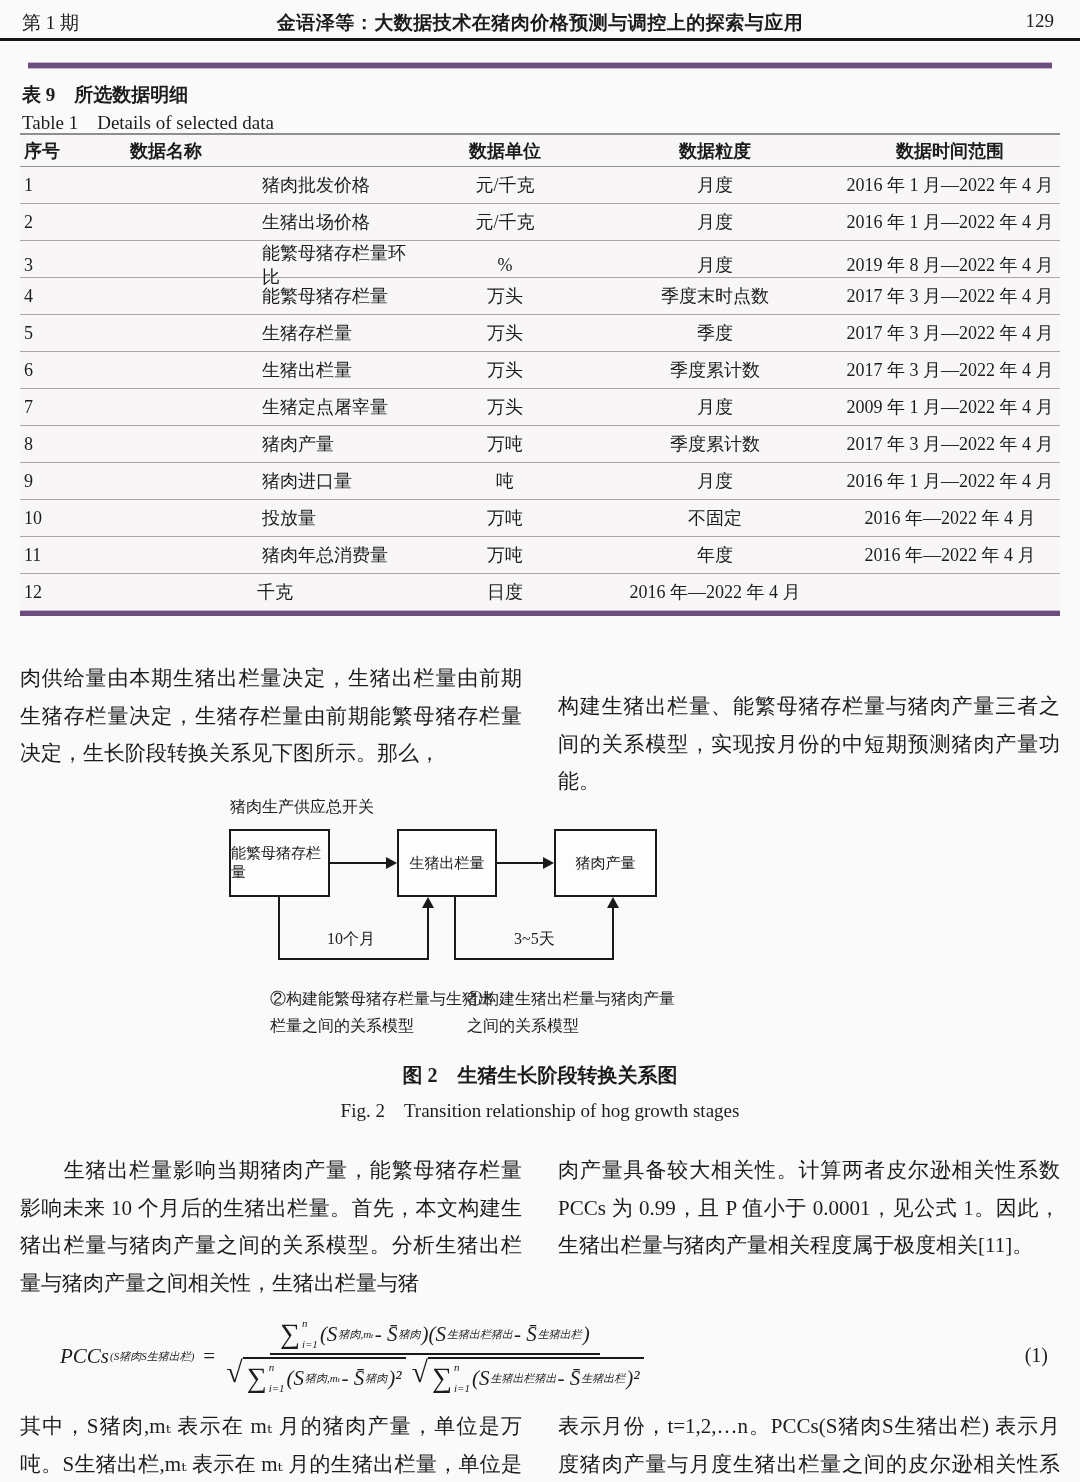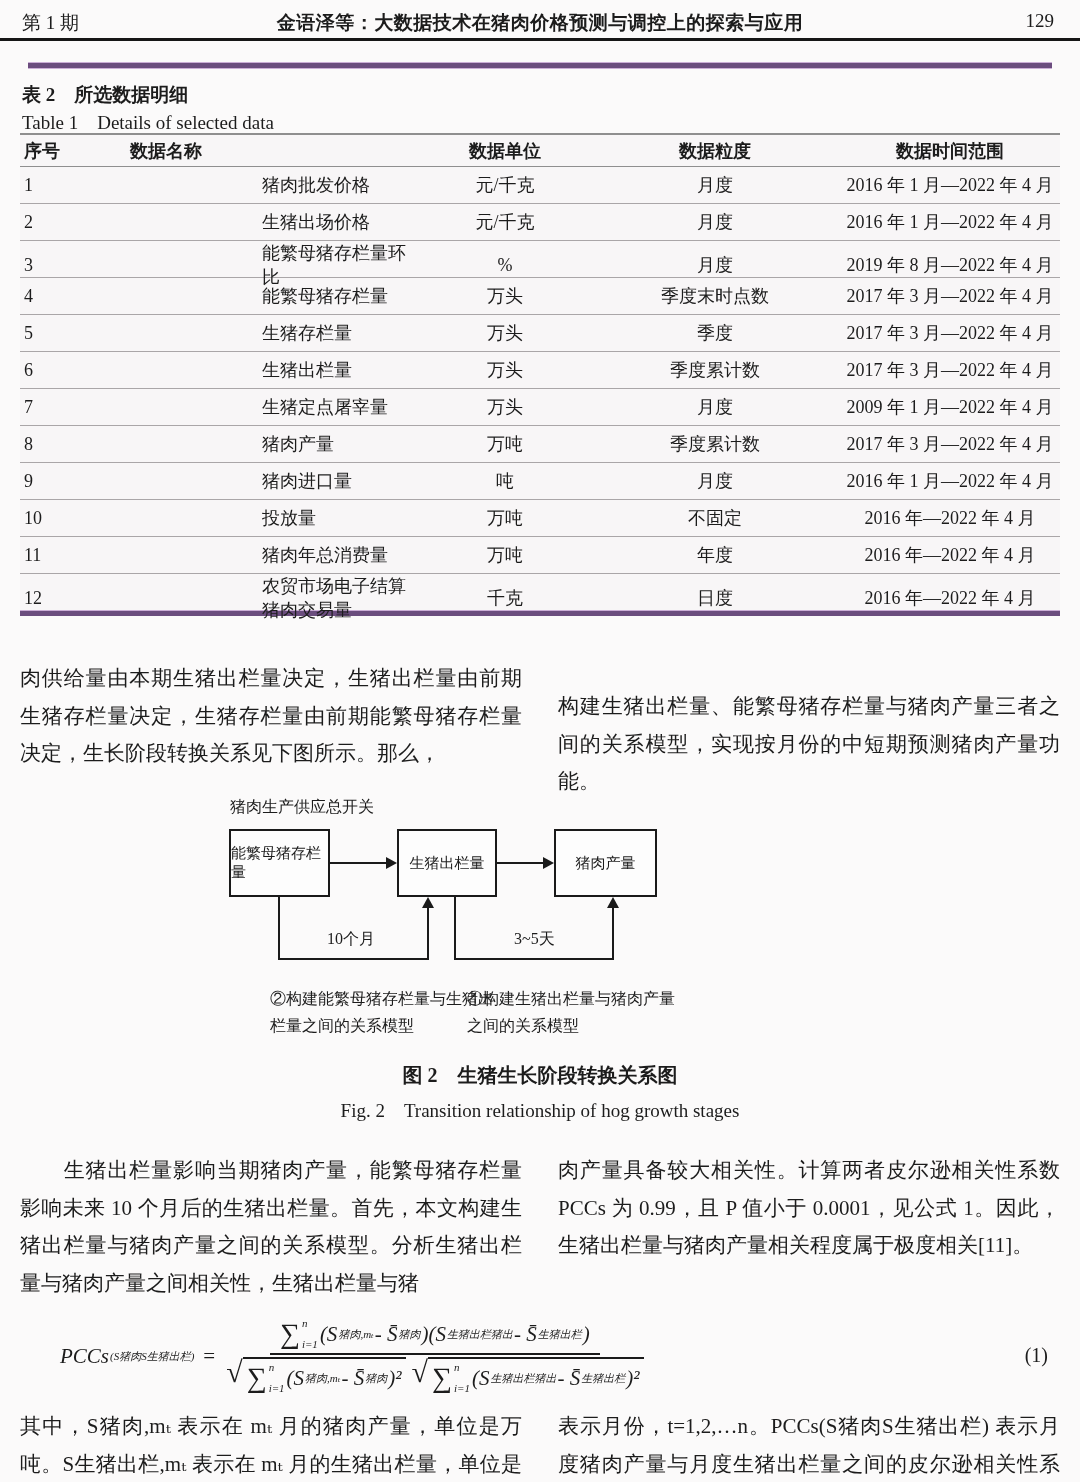--- a/index.html
+++ b/index.html
@@ -71,21 +71,21 @@
 <body>
 
 <div class="pg-header">
   <span class="pg-issue">第 1 期</span>
   <span class="pg-title">金语泽等：大数据技术在猪肉价格预测与调控上的探索与应用</span>
   <span class="pg-num">129</span>
 </div>
 <div class="pg-rule"></div>
 <div class="purple-rule" style="top:63px;"></div>
 
-<div class="tcap-zh">表 2　所选数据明细</div>
+<div class="tcap-zh">表 9　所选数据明细</div>
 <div class="tcap-en">Table 1　Details of selected data</div>
 
 <div class="dtable">
   <div class="t-row head">
     <span class="c1">序号</span>
     <span class="c2h">数据名称</span>
     <span class="c3">数据单位</span>
     <span class="c4">数据粒度</span>
     <span class="c5">数据时间范围</span>
   </div>
@@ -161,21 +161,20 @@
   </div>
   <div class="t-row body">
     <span class="c1">11</span>
     <span class="c2">猪肉年总消费量</span>
     <span class="c3">万吨</span>
     <span class="c4">年度</span>
     <span class="c5">2016 年—2022 年 4 月</span>
   </div>
   <div class="t-row body">
     <span class="c1">12</span>
-    <span class="c2">农贸市场电子结算猪肉交易量</span>
     <span class="c3">千克</span>
     <span class="c4">日度</span>
     <span class="c5">2016 年—2022 年 4 月</span>
   </div>
   <div class="t-bottom"></div>
 </div>
 
 <div class="col-text" style="top:660px; left:20px;">肉供给量由本期生猪出栏量决定，生猪出栏量由前期生猪存栏量决定，生猪存栏量由前期能繁母猪存栏量决定，生长阶段转换关系见下图所示。那么，</div>
 <div class="col-text" style="top:660px; left:558px;margin-top:28px;">构建生猪出栏量、能繁母猪存栏量与猪肉产量三者之间的关系模型，实现按月份的中短期预测猪肉产量功能。</div>
 

